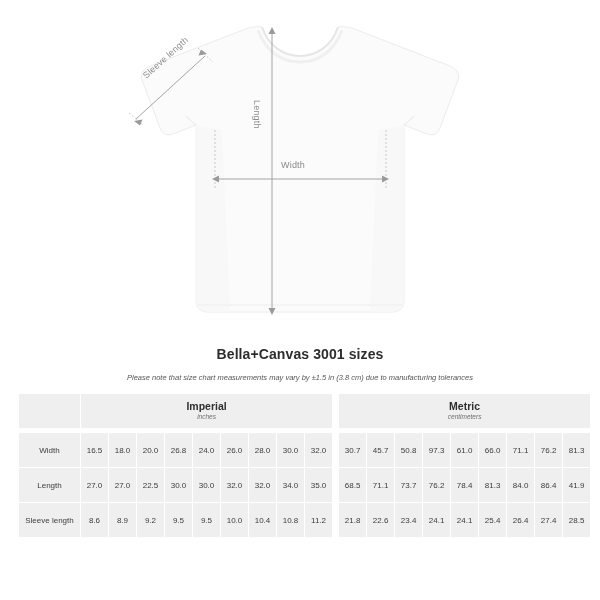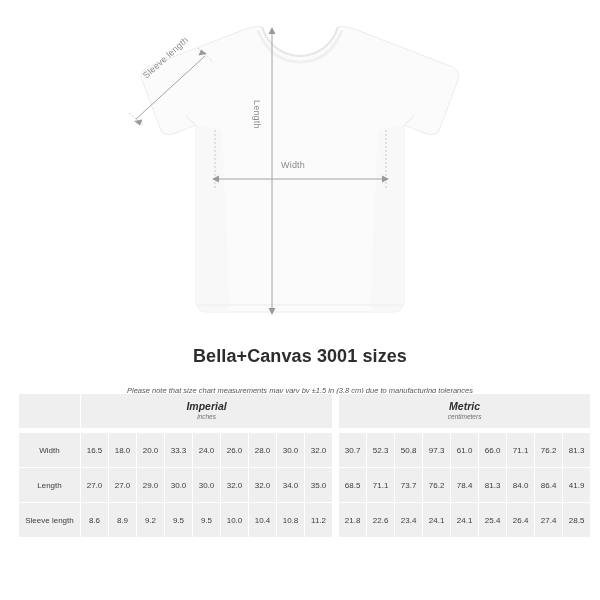--- a/index.html
+++ b/index.html
@@ -54,29 +54,29 @@
     transform: rotate(-42deg);
     transform-origin: left top;
   }
 
   
   #title-block {
     text-align: center;
     margin-top: 6px;
   }
   #chart-title {
-    font-size: 18px;
+    font-size: 14px;
     font-weight: bold;
     color: #2d2d2d;
     letter-spacing: 0.1px;
   }
   #chart-note {
     font-size: 7.5px;
     color: #555555;
-    margin-top: 19px;
+    margin-top: 11px;
     font-style: italic;
   }
 
   
   #table-wrap {
     position: absolute;
     left: 18px;
     top: 393px;
     width: 564px;
   }
@@ -94,21 +94,20 @@
     padding: 0;
     height: 35px;
     background: #efefef;
   }
   .grp-cell {
     height: 34px;
     background: #efefef;
   }
   .grp-name {
     font-size: 10.5px;
-    font-style: italic;
     font-weight: bold;
     color: #2f2f2f;
     line-height: 12px;
   }
   .grp-unit {
     font-size: 6.5px;
     font-style: italic;
     color: #707070;
     line-height: 10px;
   }
@@ -232,43 +231,43 @@
         <tr class="blank-sep">
           <td colspan="20"></td>
         </tr>
 
 
         <tr>
           <td class="row-label">Width</td>
           <td class="sz">16.5</td>
           <td class="sz">18.0</td>
           <td class="sz">20.0</td>
-          <td class="sz">33.3</td>
+          <td class="sz">26.8</td>
           <td class="sz">24.0</td>
           <td class="sz">26.0</td>
           <td class="sz">28.0</td>
           <td class="sz">30.0</td>
           <td class="sz">32.0</td>
           <td class="col-spacer"></td>
           <td class="sz">30.7</td>
-          <td class="sz">52.3</td>
+          <td class="sz">45.7</td>
           <td class="sz">50.8</td>
           <td class="sz">97.3</td>
           <td class="sz">61.0</td>
           <td class="sz">66.0</td>
           <td class="sz">71.1</td>
           <td class="sz">76.2</td>
           <td class="sz">81.3</td>
         </tr>
 
         <tr>
           <td class="row-label">Length</td>
           <td class="sz">27.0</td>
           <td class="sz">27.0</td>
-          <td class="sz">29.0</td>
+          <td class="sz">22.5</td>
           <td class="sz">30.0</td>
           <td class="sz">30.0</td>
           <td class="sz">32.0</td>
           <td class="sz">32.0</td>
           <td class="sz">34.0</td>
           <td class="sz">35.0</td>
           <td class="col-spacer"></td>
           <td class="sz">68.5</td>
           <td class="sz">71.1</td>
           <td class="sz">73.7</td>

